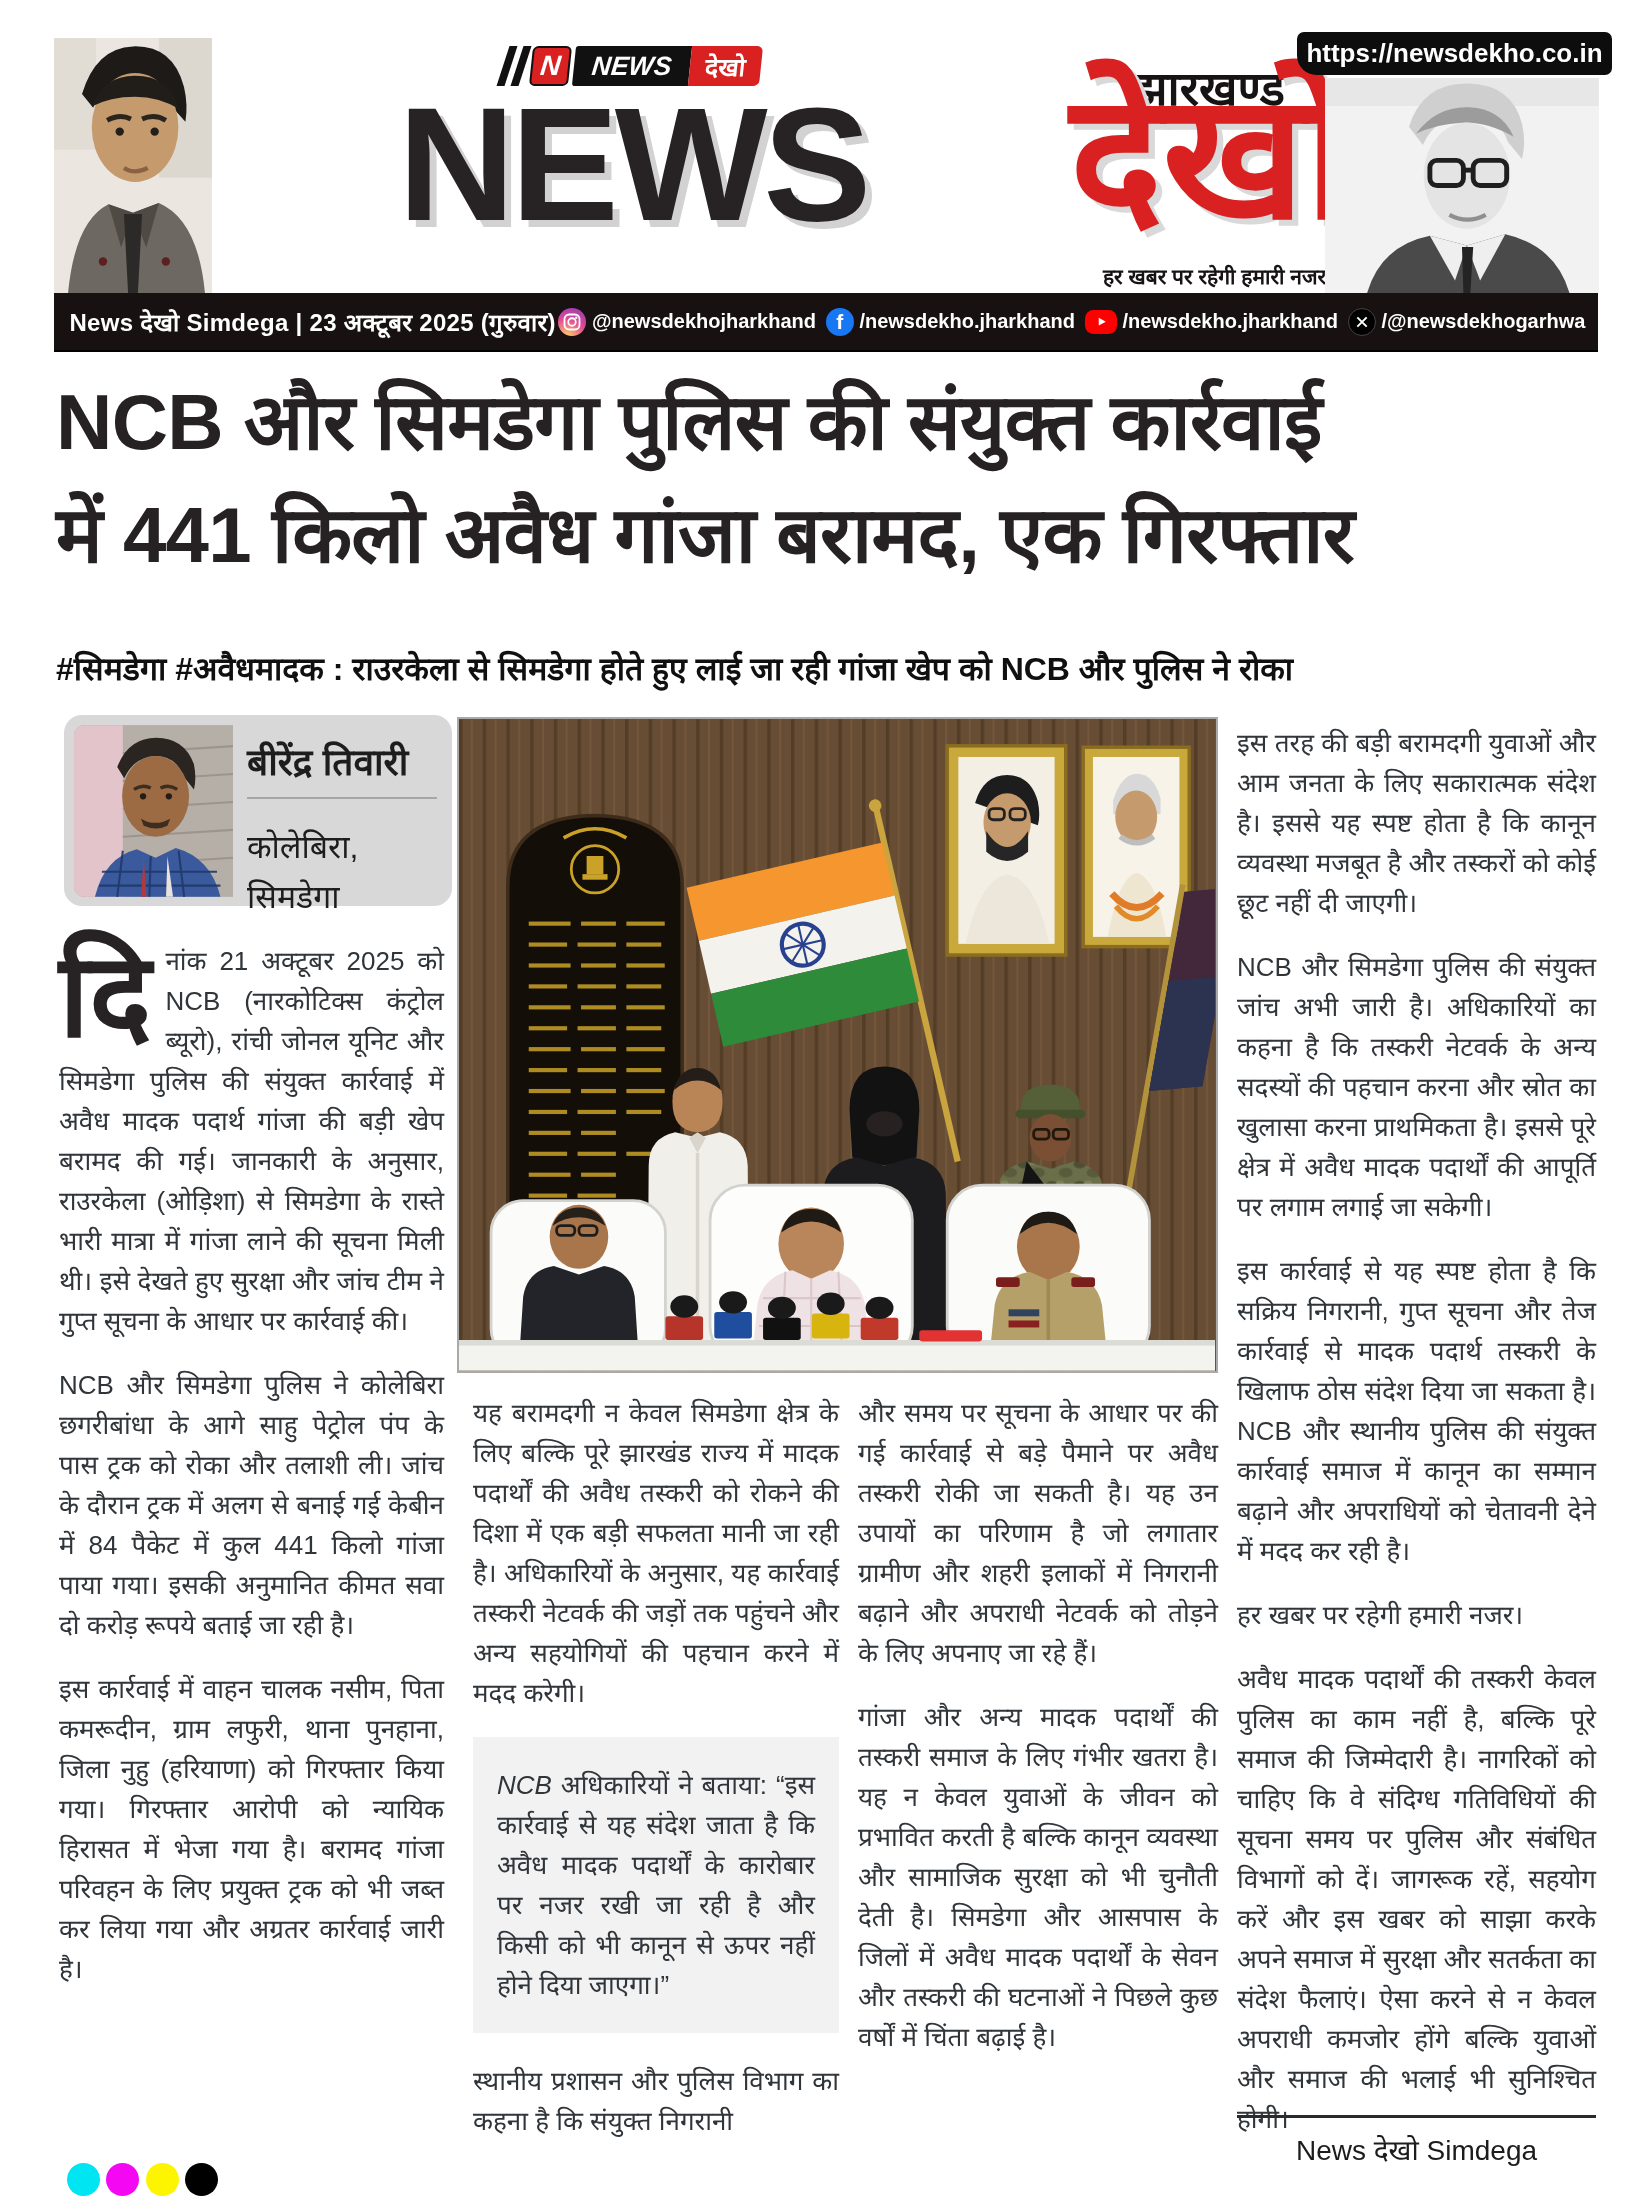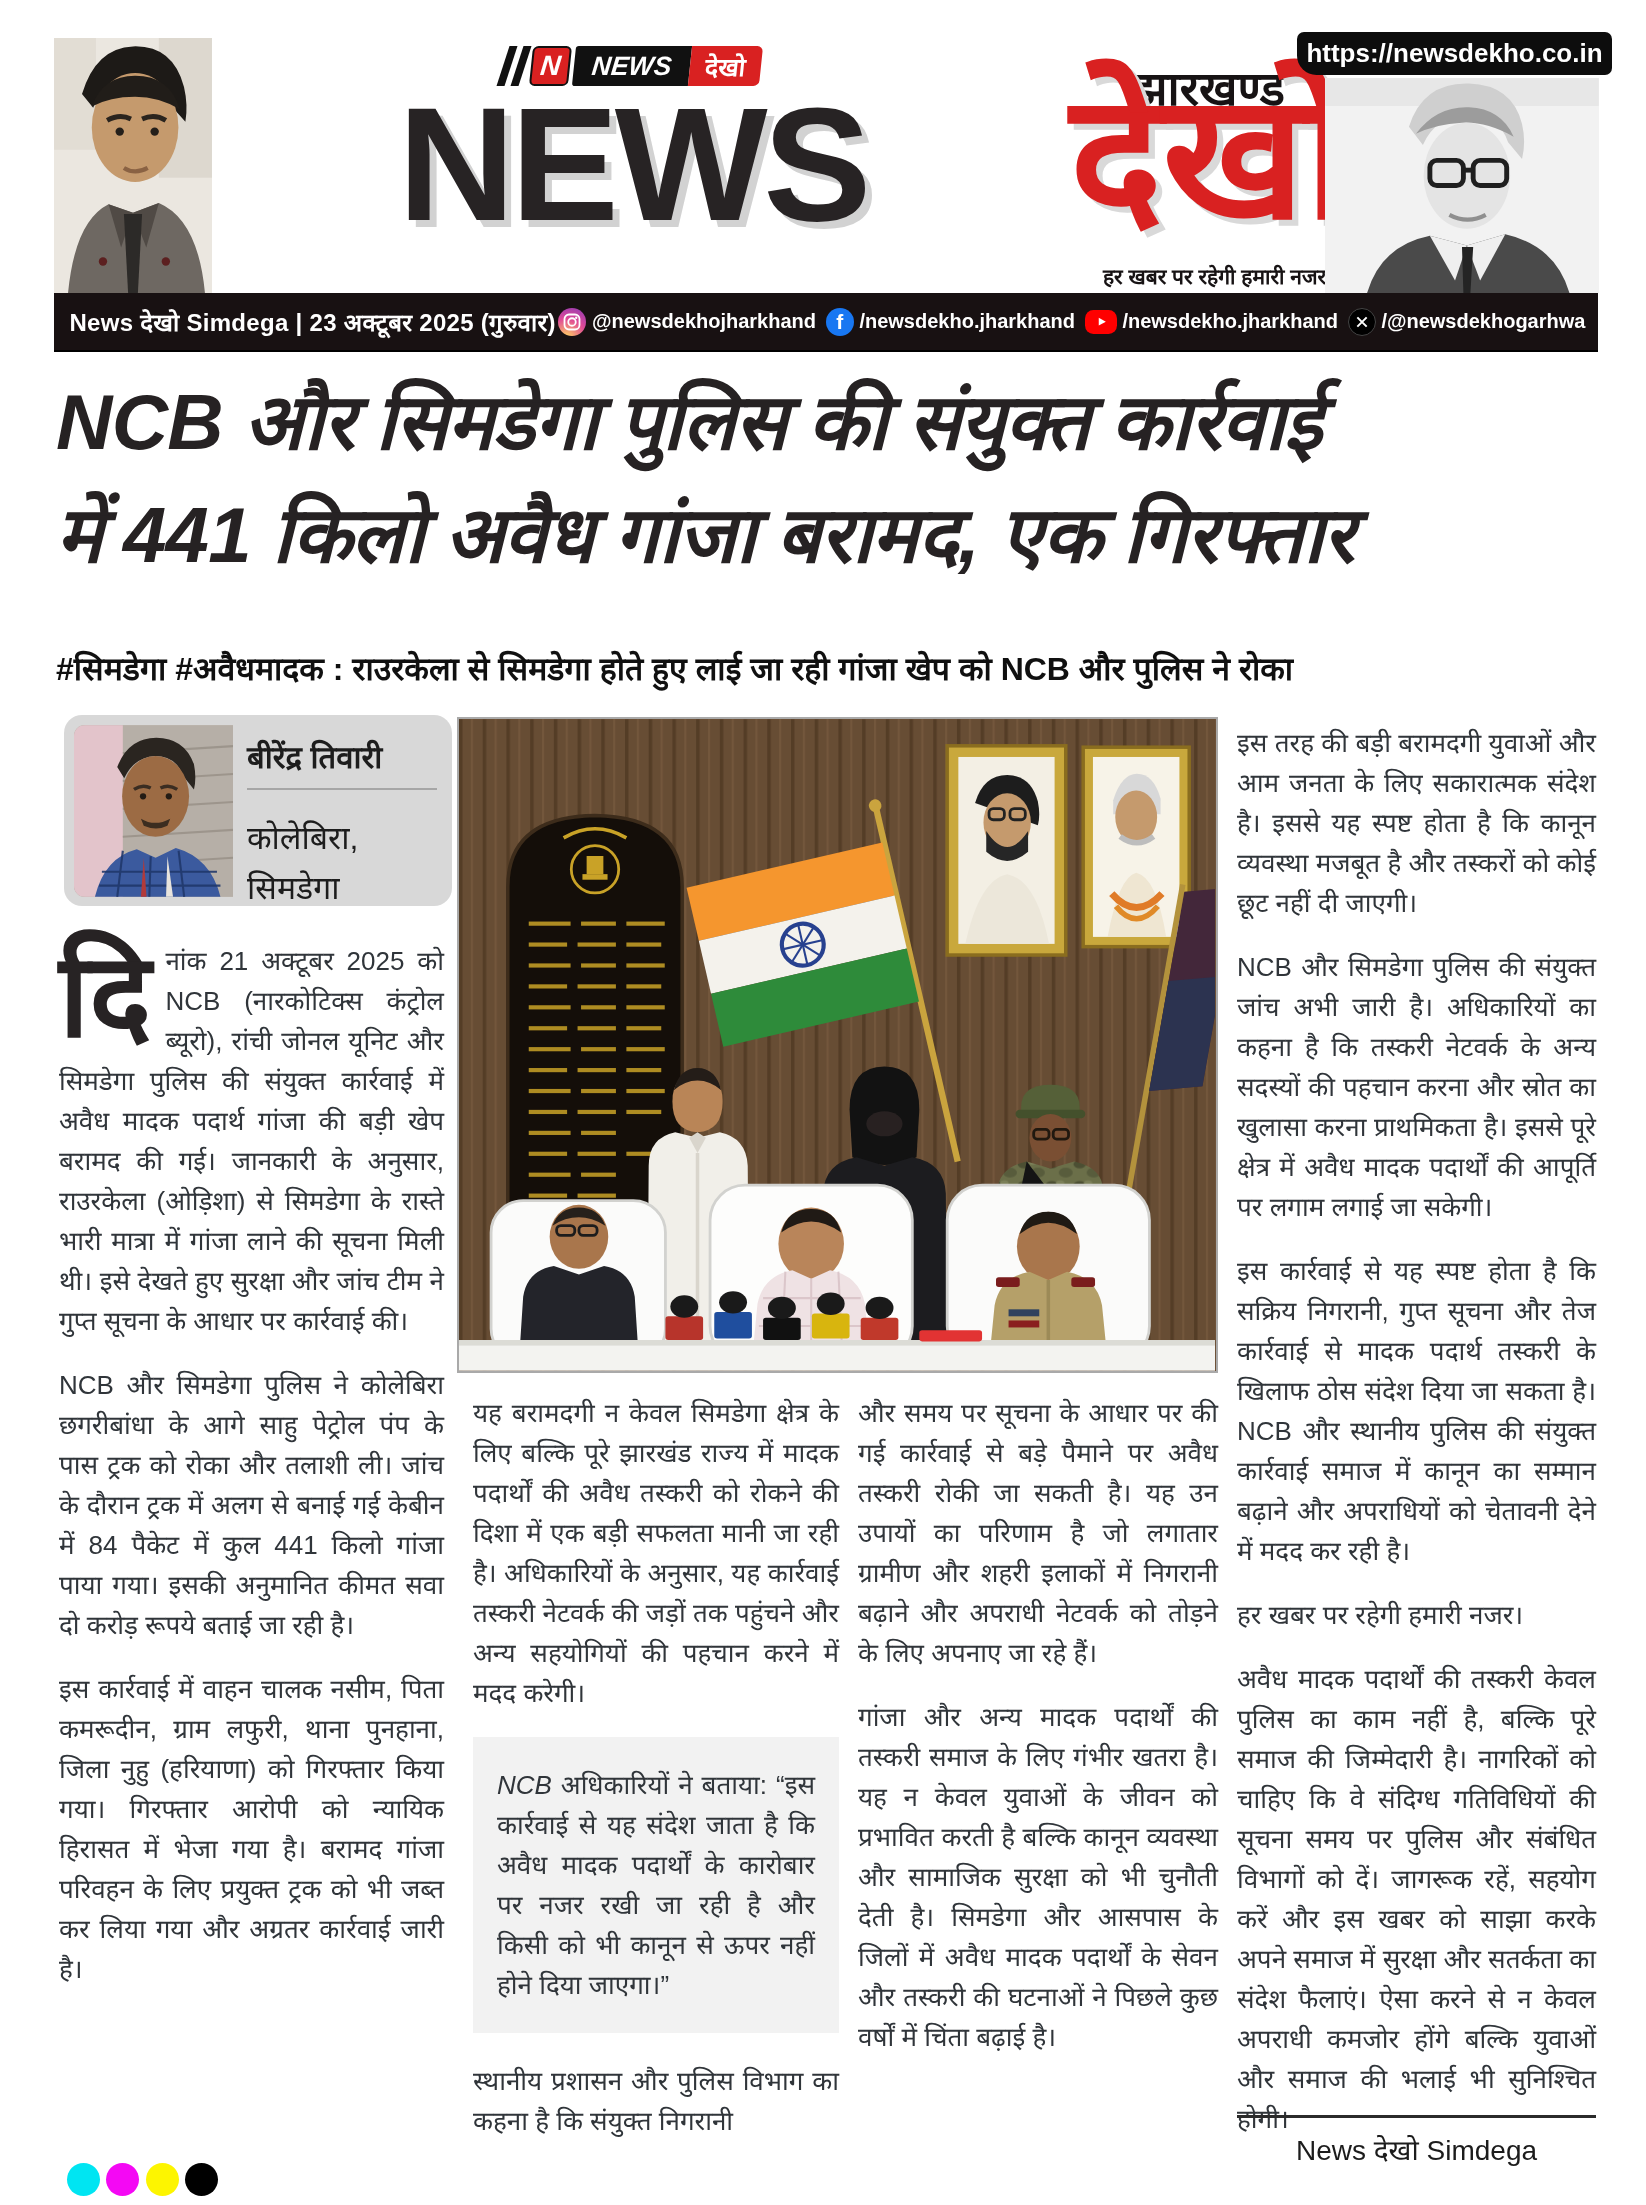--- a/index.html
+++ b/index.html
@@ -52,27 +52,27 @@
   .edition-left { font-size:24px; font-weight:bold; letter-spacing:0.3px; }
   .socials { display:flex; align-items:center; gap:9.8px;text-align:right; }
   .social-item { display:flex; align-items:center; gap:5.6px; color:#fff; font-weight:bold; font-size:20px; text-decoration:none; }
   .sicon { width:28px; height:28px; border-radius:50%; display:flex; align-items:center; justify-content:center; flex:0 0 auto; }
   .sicon svg { display:block; }
   .ig { background:radial-gradient(circle at 30% 110%, #fdc468 10%, #df4996 55%, #8a3ab9 100%); }
   .fb { background:#1877f2; color:#fff; font-weight:bold; font-size:21px; }
   .yt { background:#ff0000; border-radius:8.4px; width:32px; height:24px; }
   .xx { background:#000; border:1.4px solid #444; }
   
-  .headline { position:absolute; left:56px; top:366px; width:1542px; color:#262223; font-weight:bold; font-size:78px; line-height:1.45; letter-spacing:-0.7px;font-style:italic; }
+  .headline { position:absolute; left:56px; top:366px; width:1542px; color:#262223; font-weight:bold; font-size:78px; line-height:1.45; letter-spacing:-0.7px; }
   .subheadline { position:absolute; left:56px; top:646px; width:1556px; font-size:32px; font-weight:bold; color:#101010; }
   
   .author-card { position:absolute; left:64px; top:715px; width:388px; height:191px; background:#d8d8d8; border-radius:18px; }
   .author-photo { position:absolute; left:9.8px; top:9.8px; width:159px; height:172px; border-radius:11px 0 0 11px; overflow:hidden; background:#c9c2ba; }
   .author-meta { position:absolute; left:183px; top:19.5px; width:195px; color:#1d1d1d; }
-  .author-name { font-size:31px; font-weight:bold; }
+  .author-name { font-size:37px; font-weight:bold; }
   .author-rule { width:190px; height:2.8px; background:#a6a6a6; margin:11px 0 9.8px 0; }
   .author-loc { font-size:32px; line-height:1.55;margin-top:24px; }
   
   .press-photo { position:absolute; left:457px; top:717px; width:761px; height:656px; border:2.1px solid #a9a9a9; overflow:hidden; background:#6e5238; }
   
   .col { position:absolute; font-size:26px; line-height:40px; color:#30353a; text-align:justify; }
   .col p { margin-bottom:24px; }
   #col1 { left:59px;  top:941px; width:385px; }
   #col2 { left:473px; top:1393px; width:366px; }
   #col3 { left:858px;top:1393px; width:360px; }

